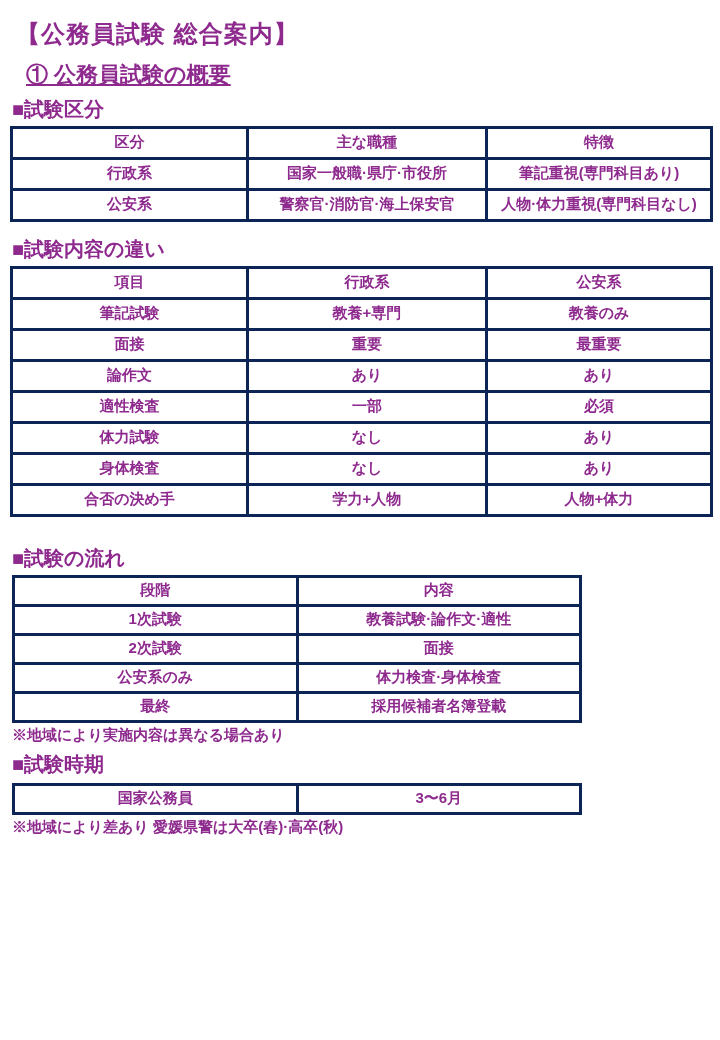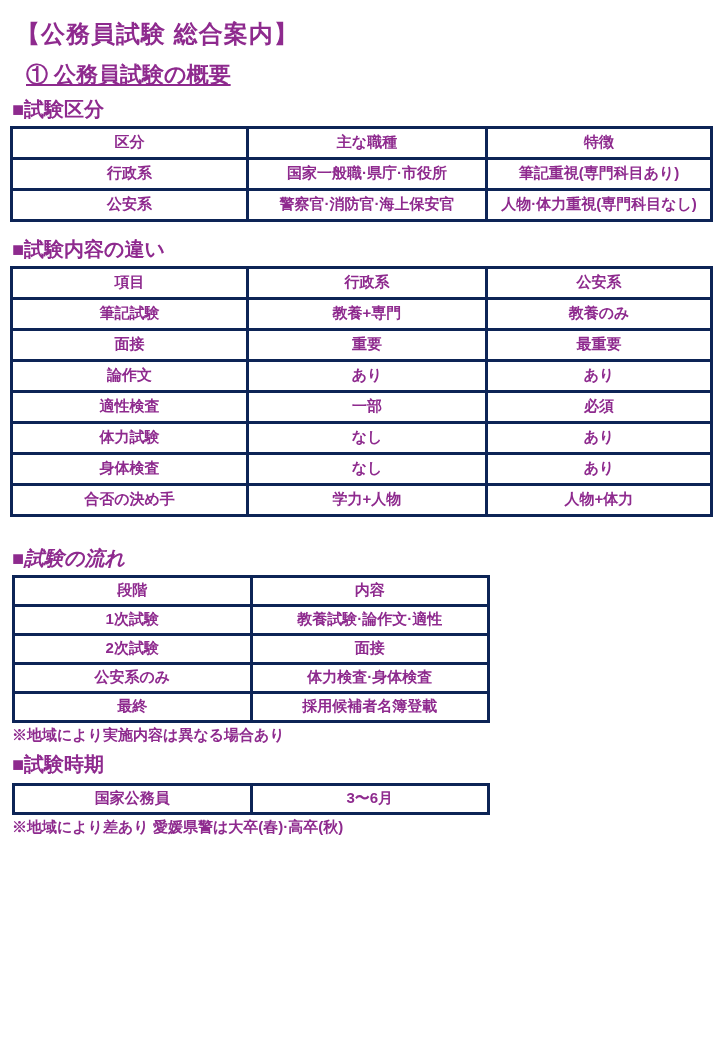--- a/index.html
+++ b/index.html
@@ -30,21 +30,21 @@
     margin: 12px 0 0 26px;
     color: var(--accent-purple);
     text-decoration: underline;
   }
   .section-heading {
     font-size: 20px;
     margin: 6px 0 3px 12px;
     color: var(--accent-purple);
   }
   .section-heading.s2 { margin-top: 14px; }
-  .section-heading.s3 { margin-top: 28px; font-style: italic; }
+  .section-heading.s3 { margin-top: 28px; }
   .section-heading.s4 { margin-top: 6px; }
 
   table.tbl {
     border-collapse: collapse;
     table-layout: fixed;
     background: #fff;
   }
   table.tbl td {
     border: 3px solid var(--border-navy);
     text-align: center;
@@ -53,21 +53,21 @@
     font-weight: bold;
     color: var(--accent-purple);
     padding: 0 2px;
   }
   table.wide { width: 700px; margin-left: 10px; }
   table.wide td { height: 31px; }
   table.wide col.c1 { width: 236px; }
   table.wide col.c2 { width: 239px; }
   table.wide col.c3 { width: 225px; }
 
-  table.narrow { width: 478px; margin-left: 12px; }
+  table.narrow { width: 570px; margin-left: 12px; }
   table.narrow td { height: 29px; }
   table.narrow col { width: 50%; }
   table.n4 { margin-top: 5px; }
 
   .footnote {
     font-size: 15px;
     margin: 3px 0 0 12px;
     color: var(--accent-purple);
   }
   .col-labels {

